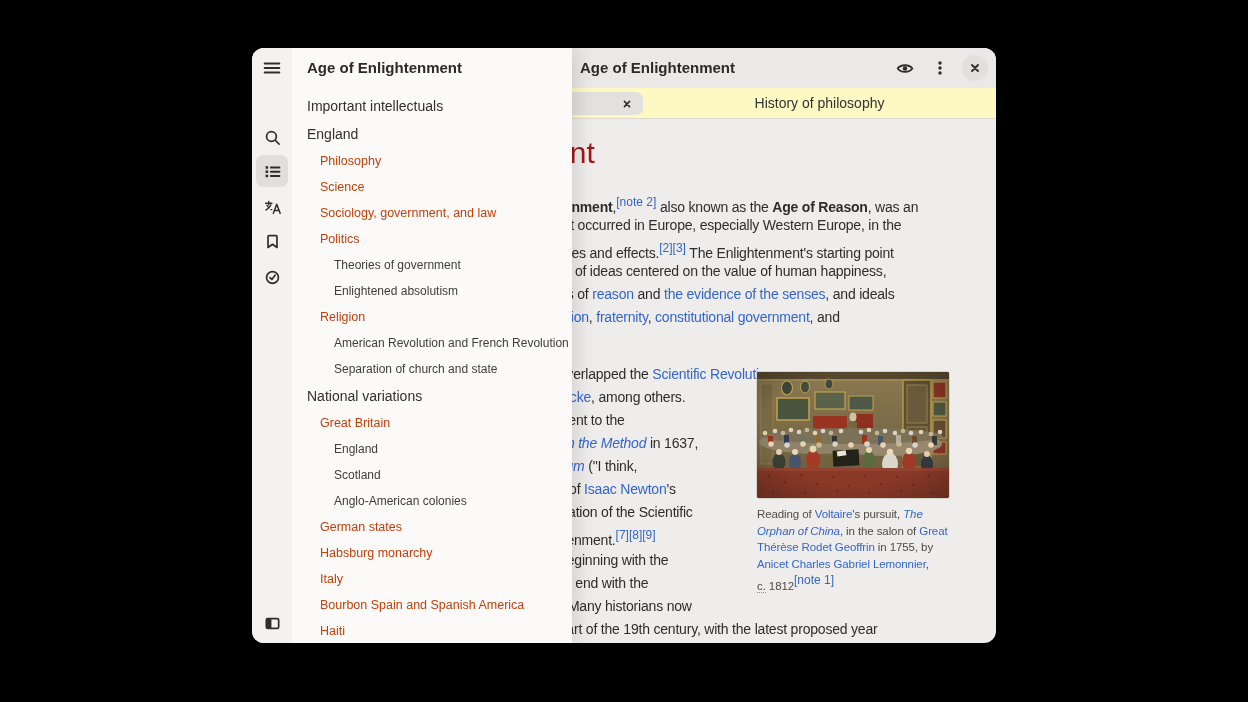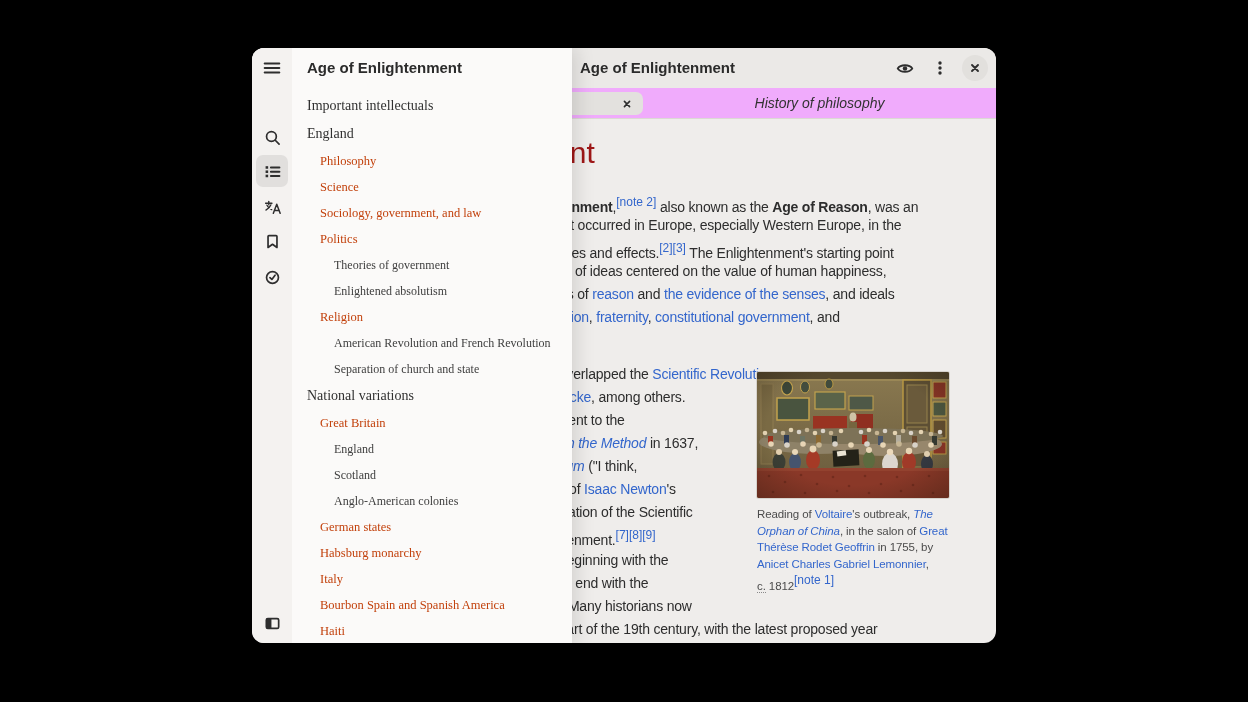--- a/index.html
+++ b/index.html
@@ -13,22 +13,22 @@
   .header-title{position:absolute;left:328px;top:0;height:40px;line-height:40px;
                 font-size:15px;font-weight:700;color:#2b2b2b;white-space:nowrap;}
   .hbtn{position:absolute;top:7px;width:26px;height:26px;border-radius:50%;
         display:flex;align-items:center;justify-content:center;cursor:pointer;}
   .hbtn svg{display:block;}
   .btn-eye{left:640px;}
   .btn-kebab{left:675px;}
   .btn-close{left:710px;background:#e2e0dd;}
 
   
-  .tabrow{position:absolute;left:0;top:40px;right:0;height:30px;background:#f0abfc;
-          border-bottom:1px solid #dcd8d4;z-index:10;font-style:italic;}
+  .tabrow{position:absolute;left:0;top:40px;right:0;height:30px;background:#fef9c3;
+          border-bottom:1px solid #dcd8d4;z-index:10;}
   .tab-current{position:absolute;left:220px;top:4px;width:171px;height:23px;
                background:#e3e1de;border-radius:7px;cursor:pointer;}
   .tab-close{position:absolute;right:8px;top:3px;width:17px;height:17px;
              display:flex;align-items:center;justify-content:center;cursor:pointer;}
   .tab-other{position:absolute;left:391px;right:0;top:0;height:30px;display:flex;
              align-items:center;justify-content:center;font-size:14px;color:#333;cursor:pointer;}
 
   
   .article-heading{position:absolute;left:56px;top:88px;font-size:30px;font-weight:500;
                    color:#9e1717;white-space:nowrap;z-index:1;}
@@ -56,21 +56,21 @@
   .rail-btn.active{background:#e1dfdd;}
   .rb-menu{top:4px;} .rb-search{top:73px;} .rb-toc{top:107px;} .rb-lang{top:143px;}
   .rb-bookmark{top:177px;} .rb-history{top:213px;} .rb-sidebar{top:559px;}
 
   
   .panel{position:absolute;left:40px;top:0;width:280px;height:595px;background:#fbfaf9;
          z-index:25;box-shadow:4px 0 18px rgba(0,0,0,.13);}
   .panel-title{position:absolute;left:15px;top:0;height:40px;line-height:40px;
                font-size:15px;font-weight:700;color:#2b2b2b;white-space:nowrap;}
   .toc-list{position:absolute;left:0;right:0;top:44px;}
-  .toc-item{display:flex;align-items:center;white-space:nowrap;cursor:pointer;font-family:Liberation Serif, serif;}
+  .toc-item{display:flex;align-items:center;white-space:nowrap;cursor:pointer;}
   .toc-item.level-1{height:28px;padding-left:15px;font-size:14px;color:#303030;}
   .toc-item.level-2{height:26px;padding-left:28px;font-size:12.5px;color:#c2410c;}
   .toc-item.level-3{height:26px;padding-left:42px;font-size:12px;color:#3e3e3e;}
 
   .icon-stroke{stroke:#2e2e2e;fill:none;stroke-width:1.6;stroke-linecap:round;stroke-linejoin:round;}
 </style>
 </head>
 <body>
 
 <div class="window">
@@ -254,21 +254,21 @@
         <circle cx="48" cy="121" r="1.3"></circle>
           <circle cx="80" cy="119" r="1.3"></circle>
           <circle cx="112" cy="121" r="1.3"></circle>
         <circle cx="144" cy="119" r="1.3"></circle>
           <circle cx="176" cy="121" r="1.3"></circle>
       </g>
       <rect x="0" y="0" width="192" height="126" fill="url(#pv)"></rect>
     </svg>
   </div>
   <div class="caption">
-      <div class="line"><span class="seg-plain">Reading of </span><span class="seg-link">Voltaire</span><span class="seg-plain">'s outbreak, </span><span class="seg-ilink">The</span></div>
+      <div class="line"><span class="seg-plain">Reading of </span><span class="seg-link">Voltaire</span><span class="seg-plain">'s pursuit, </span><span class="seg-ilink">The</span></div>
       <div class="line"><span class="seg-ilink">Orphan of China</span><span class="seg-plain">, in the salon of </span><span class="seg-link">Great</span></div>
       <div class="line"><span class="seg-link">Thérèse Rodet Geoffrin</span><span class="seg-plain"> in 1755, by</span></div>
       <div class="line"><span class="seg-link">Anicet Charles Gabriel Lemonnier</span><span class="seg-plain">,</span></div>
       <div class="line"><span class="seg-abbr">c.</span><span class="seg-plain"> 1812</span><span class="seg-sup">[note 1]</span></div>
     </div>
 
   <div class="panel">
     <div class="panel-title">Age of Enlightenment</div>
     <div class="toc-list">
         <div class="toc-item level-1">Important intellectuals</div>

